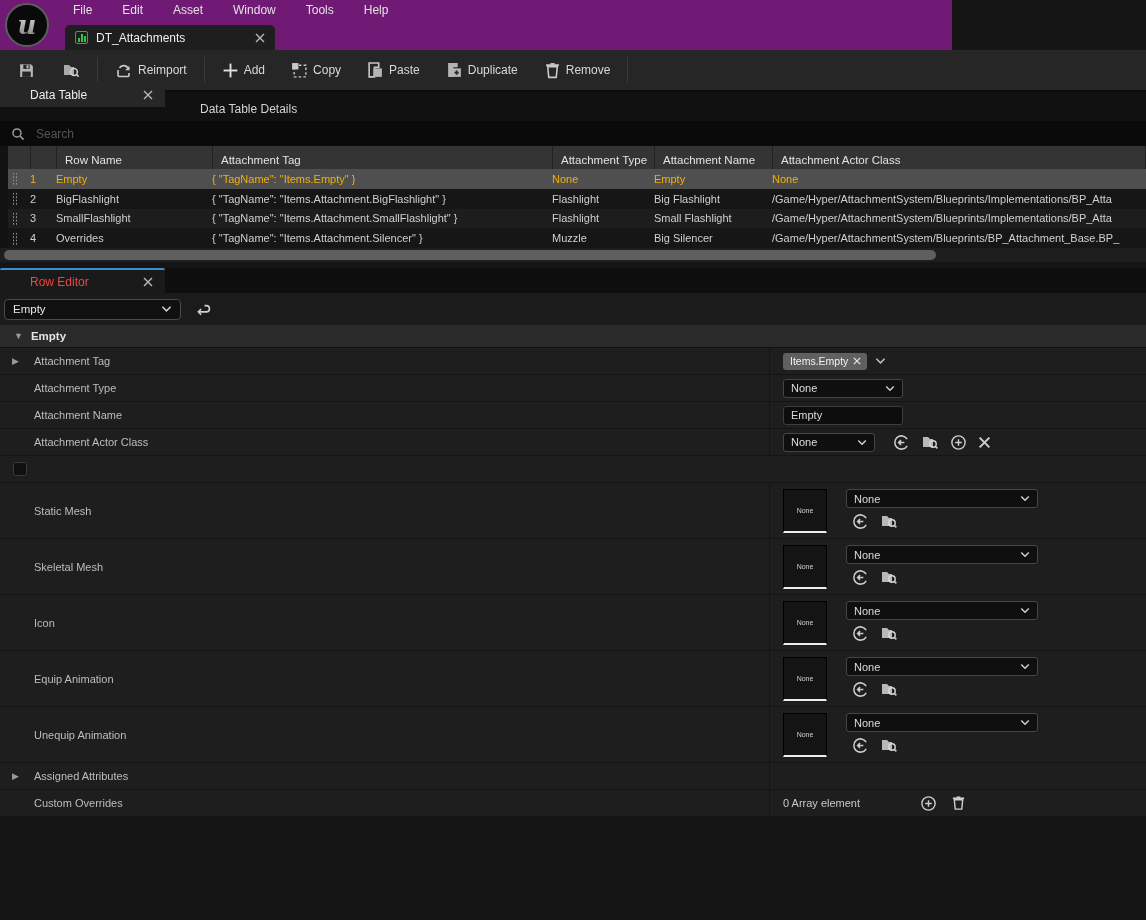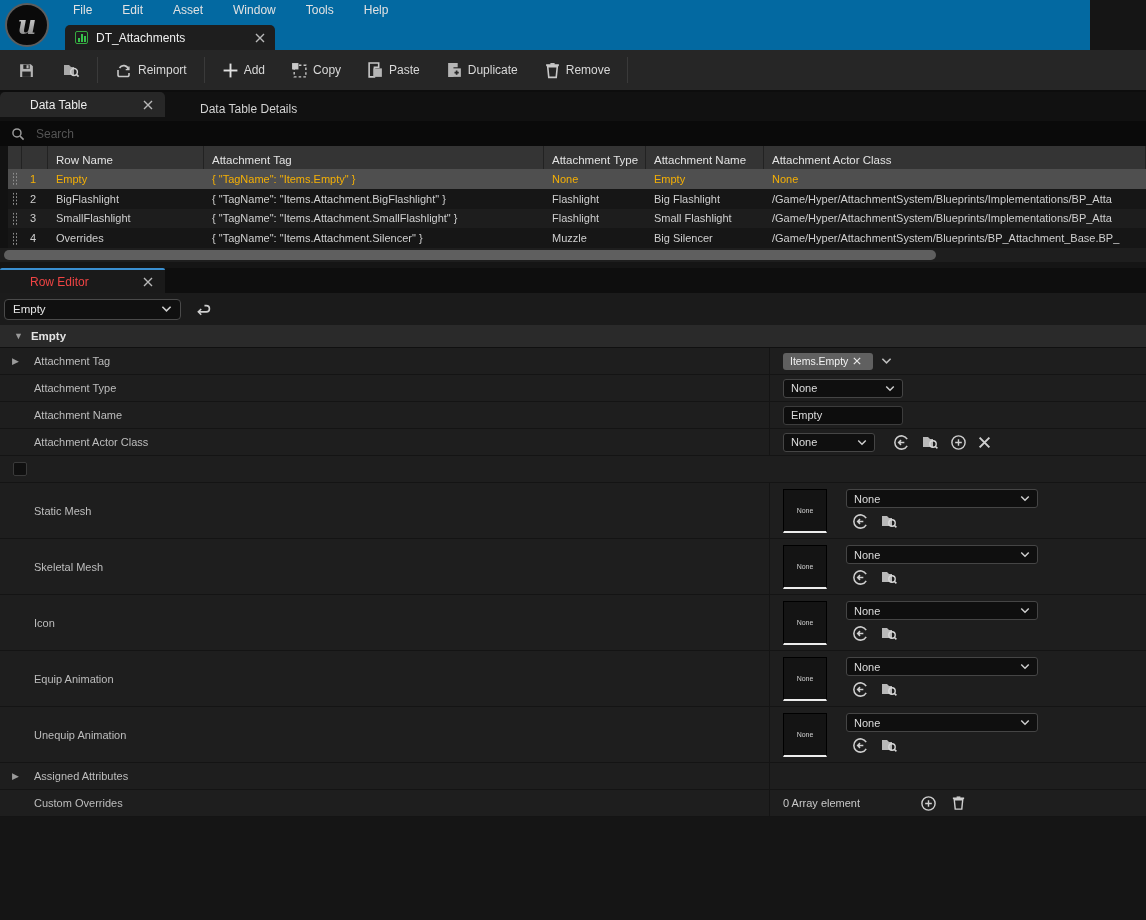--- a/index.html
+++ b/index.html
@@ -1,20 +1,20 @@
 <!DOCTYPE html>
 <html><head>
 <meta charset="utf-8">
 <style>
   html,body{margin:0;padding:0;background:#000;}
   *{box-sizing:border-box;font-family:"Liberation Sans",sans-serif;}
   #app{position:relative;width:1146px;height:920px;background:#151515;overflow:hidden;color:#d6d6d6;}
 
   
-  .topband{position:absolute;left:0;top:0;width:1090px;height:50px;background:#0369a1;}
+  .topband{position:absolute;left:0;top:0;width:952px;height:50px;background:#701a75;}
   .ue-logo{position:absolute;left:5px;top:3px;width:44px;height:44px;border-radius:50%;
     background:#0a0a0a;border:2px solid #5d5d5d;display:flex;align-items:center;justify-content:center;}
   .ue-logo span{font-family:"DejaVu Serif",serif;font-style:italic;font-weight:bold;font-size:26px;
     background:linear-gradient(180deg,#e8e8e8,#7a7a7a);-webkit-background-clip:text;background-clip:text;color:transparent;}
   .menubar{position:absolute;left:58px;top:0;height:19px;display:flex;align-items:center;}
   .menu-item{padding:0 15px;font-size:12px;color:#e2e2e2;cursor:default;}
   .asset-tab{position:absolute;left:65px;top:25px;width:210px;height:25px;background:#1e1e1e;
     border-radius:5px 5px 0 0;display:flex;align-items:center;padding:0 10px;gap:8px;}
   .dt-icon{width:13px;height:13px;border:1px solid #35a83f;border-radius:2px;display:flex;align-items:flex-end;justify-content:center;gap:1px;padding:1px;}
   .dt-icon i{display:block;width:2px;background:#35c34a;}
@@ -23,34 +23,34 @@
 
   
   .toolbar{position:absolute;left:0;top:50px;width:1146px;height:42px;background:#262626;
     border-bottom:2px solid #0d0d0d;display:flex;align-items:center;}
   .tbtn{display:flex;align-items:center;gap:5px;padding:0 13px;height:100%;color:#d8d8d8;font-size:12px;cursor:default;}
   .tbtn svg{color:#c8c8c8;}
   .tsep{width:1px;height:26px;background:#3a3a3a;margin:0 4px;}
 
   
   .paneltabs{position:absolute;left:0;top:92px;width:1146px;height:29px;background:#111;}
-  .ptab-active{position:absolute;left:0;bottom:4px;width:165px;height:25px;background:#272727;
+  .ptab-active{position:absolute;left:0;bottom:14px;width:165px;height:25px;background:#272727;
     border-radius:5px 5px 0 0;display:flex;align-items:center;padding:0 12px 0 30px;gap:8px;}
   .ptab-active .title{font-size:12px;color:#ececec;flex:1;}
   .ptab-inactive{position:absolute;left:190px;bottom:0;height:25px;display:flex;align-items:center;font-size:12px;color:#d2d2d2;padding:0 10px;}
 
   
   .searchrow{position:absolute;left:0;top:121px;width:1146px;height:25px;background:#0a0a0a;
     display:flex;align-items:center;gap:9px;padding-left:11px;}
   .searchrow input{background:transparent;border:none;outline:none;color:#dadada;font-size:12px;width:900px;}
   .searchrow input::placeholder{color:#545454;}
 
   
   .lstrip{position:absolute;left:0;top:146px;width:8px;height:102px;background:#121212;}
-  .thead{position:absolute;left:8px;top:146px;width:1138px;height:28px;background:#343434;display:flex;align-items:stretch;}
+  .thead{position:absolute;left:8px;top:146px;width:1138px;height:28px;background:#343434;display:flex;align-items:stretch;padding-left:9px;}
   .thead .cell{display:flex;align-items:center;border-right:1px solid #222;color:#e2e2e2;font-size:11.5px;padding-left:8px;}
   .tbody{position:absolute;left:8px;top:169px;width:1138px;height:79px;display:flex;flex-direction:column;}
   .trow{flex:1;display:flex;align-items:stretch;background:#161616;color:#cfcfcf;}
   .trow.alt{background:#1d1d1d;}
   .trow.selected{background:#4f4f4f;color:#f5b005;}
   .trow .cell{display:flex;align-items:center;font-size:11px;padding-left:8px;overflow:hidden;white-space:nowrap;}
   .c-handle{width:14px;padding-left:4px !important;}
   .c-num{width:26px;padding-left:8px !important;}
   .c-name{width:156px;}
   .c-tag{width:340px;}
@@ -88,21 +88,21 @@
   .plabel .exp{position:absolute;left:12px;color:#9a9a9a;font-size:9px;}
   .pval{flex:1;display:flex;align-items:center;padding-left:13px;gap:8px;}
   .prow.tall .pval{align-items:flex-start;padding-top:6px;}
 
   .dd{height:19px;background:#0f0f0f;border:1px solid #454545;border-radius:3px;display:flex;align-items:center;
     justify-content:space-between;padding:0 7px;font-size:11px;color:#dcdcdc;}
   .dd.w120{width:120px;} .dd.w92{width:92px;} .dd.w192{width:192px;}
   .tinput{width:120px;height:19px;background:#0d0d0d;border:1px solid #3c3c3c;border-radius:3px;
     color:#dcdcdc;font-size:11px;padding:0 7px;outline:none;}
   .chip{height:17px;background:#606060;border-radius:3px;display:flex;align-items:center;gap:5px;
-    padding:0 12px 0 7px;font-size:10.5px;color:#f2f2f2;}
+    padding:0 6px 0 7px;font-size:10.5px;color:#f2f2f2;}
   .checkbox{width:14px;height:14px;background:#101010;border:1px solid #3a3a3a;border-radius:2px;}
   .thumb{width:44px;height:44px;background:#141414;border:1px solid #000;border-bottom:2px solid #ededed;
     display:flex;align-items:center;justify-content:center;font-size:7px;color:#d0d0d0;}
   .assetcol{display:flex;flex-direction:column;gap:5px;margin-left:11px;}
   .iconrow{display:flex;gap:11px;padding-left:6px;color:#cfcfcf;}
   .vicons{display:flex;align-items:center;gap:11px;margin-left:10px;color:#cfcfcf;}
   .arrtext{font-size:11px;color:#c8c8c8;}
   .arricons{display:flex;gap:14px;margin-left:52px;color:#cfcfcf;align-items:center;}
   .bottomfill{position:absolute;left:0;top:844px;width:1146px;height:76px;background:#151515;}
 </style>

